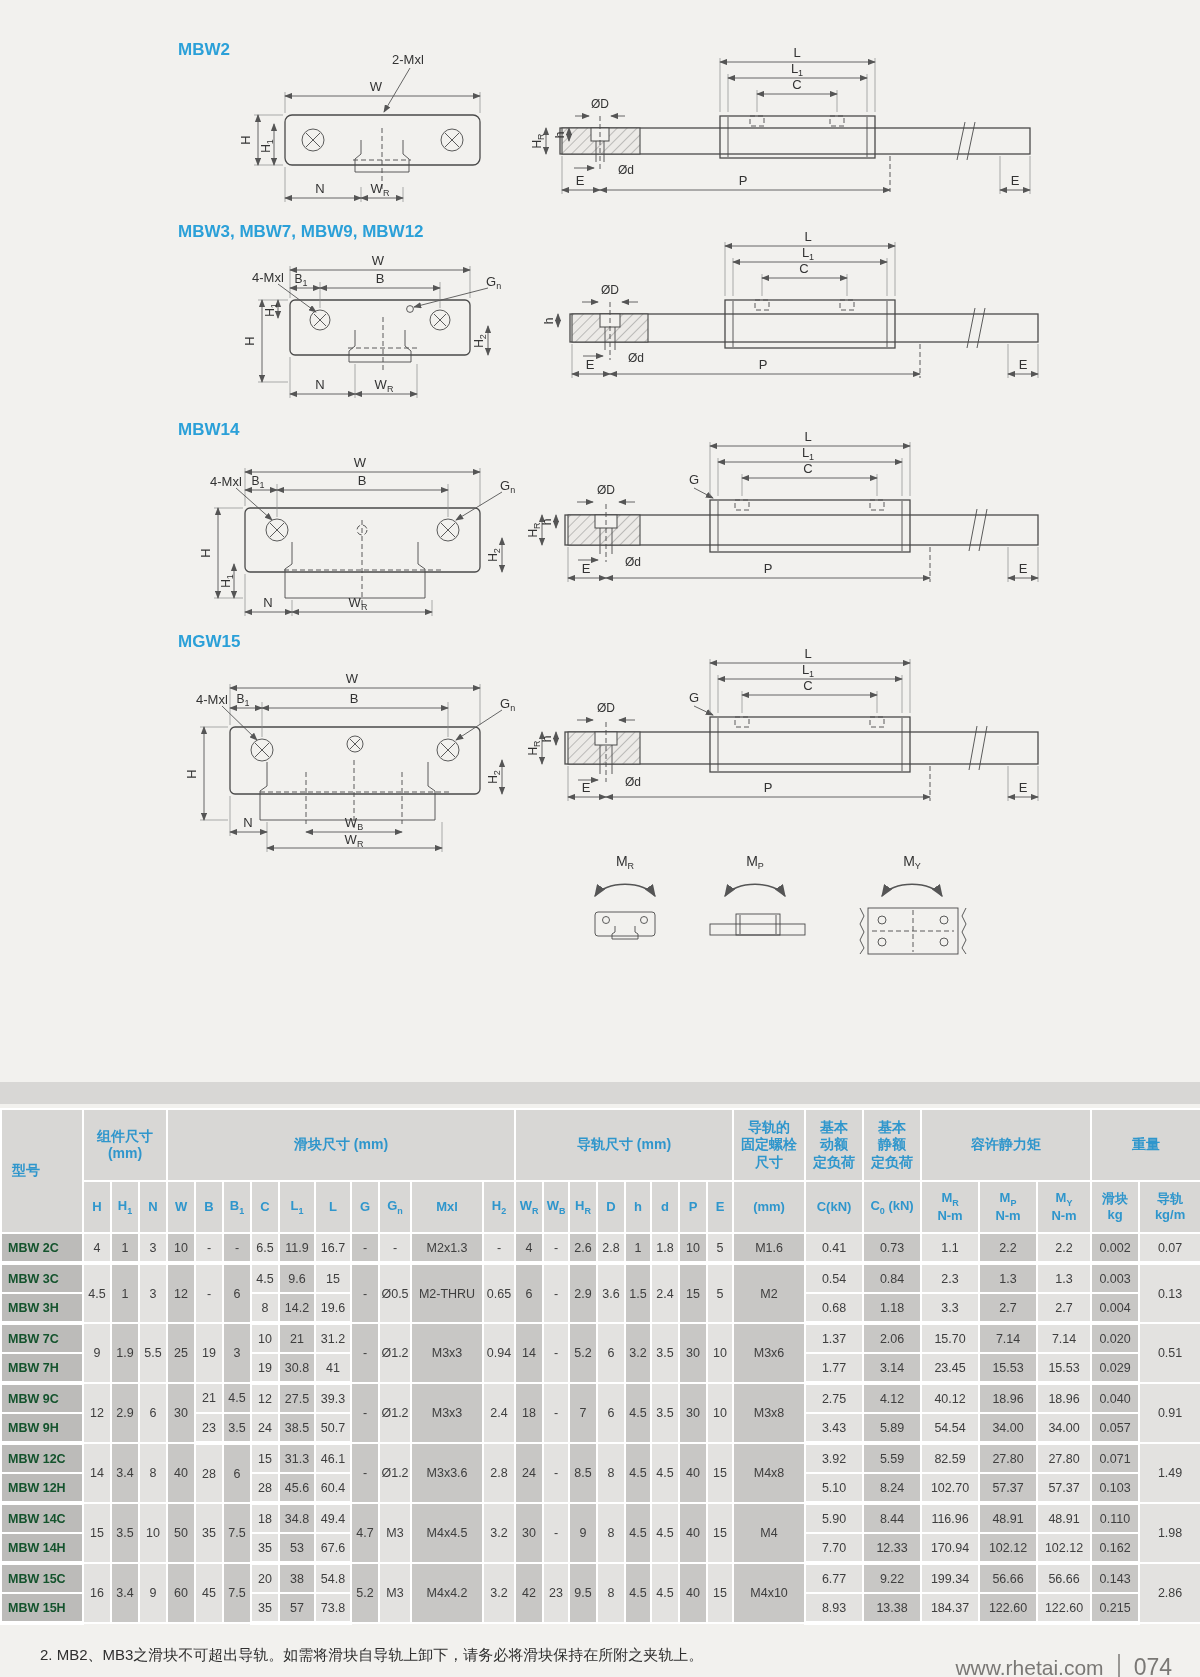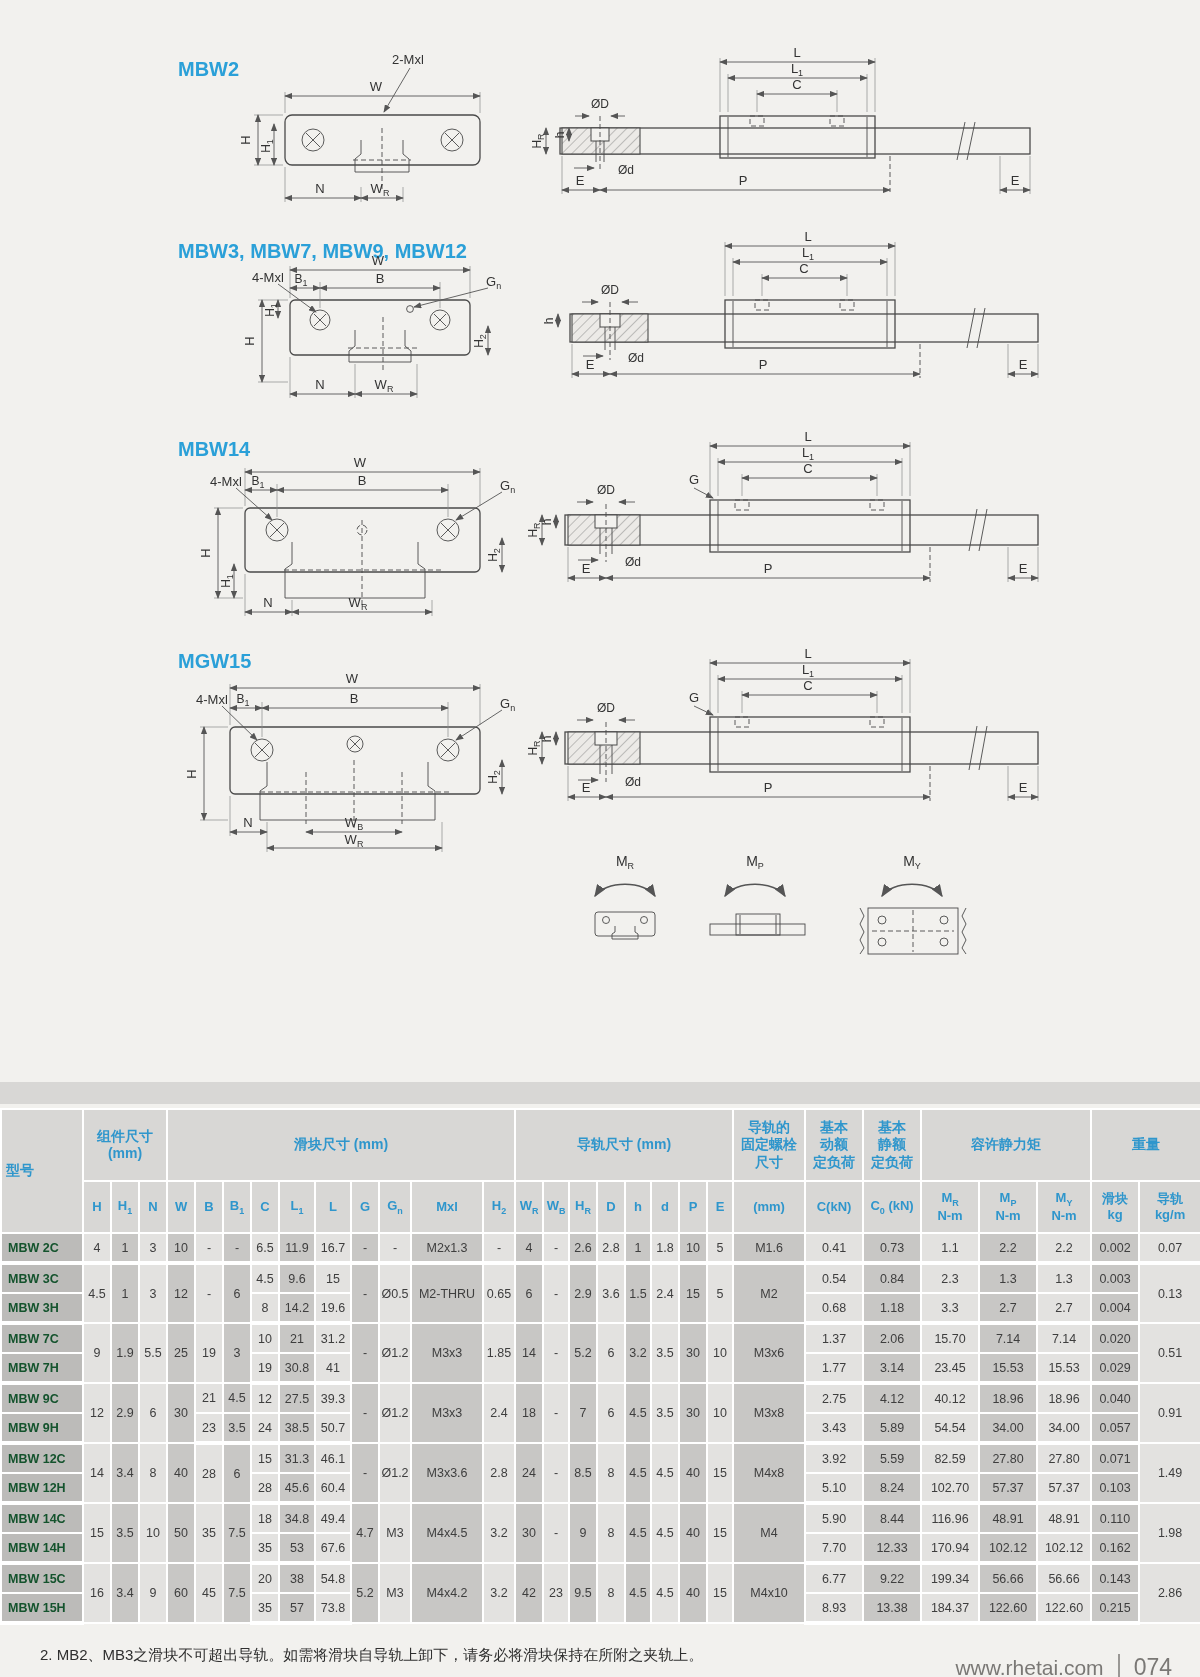--- a/index.html
+++ b/index.html
@@ -1,21 +1,21 @@
 <!DOCTYPE html>
 <html><head>
 <meta charset="utf-8">
 <style>
   html,body{margin:0;padding:0;}
   body{font-family:"Liberation Sans","DejaVu Sans",sans-serif;}
   #page{position:relative;width:1200px;height:1677px;background:#f2f1ee;overflow:hidden;}
 
   
   .diag{position:absolute;left:170px;width:900px;}
-  .diag h2{position:absolute;left:8px;top:18px;margin:0;font-size:20px;font-weight:bold;color:#2ba0d8;}
+  .diag h2{position:absolute;left:8px;top:0;margin:0;font-size:17px;font-weight:bold;color:#2ba0d8;}
   .diag svg{position:absolute;left:0;top:0;}
   .o{fill:none;stroke:#4a4a4a;stroke-width:1.3;}
   .t{fill:none;stroke:#4a4a4a;stroke-width:0.9;}
   .dsh{stroke-dasharray:5 3;}
   .dim{stroke:#555;stroke-width:0.9;fill:none;}
   .ext{stroke:#8a8a8a;stroke-width:0.7;}
   .hat{fill:url(#hat);stroke:#4a4a4a;stroke-width:1.1;}
   text.lb{fill:#333;font-size:12px;font-family:"Liberation Sans","DejaVu Sans",sans-serif;}
   text.lbb{font-size:13px;}
   tspan.ss,text .ss{font-size:9px;}
@@ -24,21 +24,21 @@
   
   #table-top-band{position:absolute;left:0;top:1082px;width:1200px;height:22px;background:#d8d7d5;}
   #table-wrap{position:absolute;left:0;top:1108px;width:1200px;}
   table{border-collapse:collapse;table-layout:fixed;width:1200px;}
   th,td{border:2px solid #ffffff;text-align:center;padding:0;overflow:hidden;
         font-size:12.5px;color:#3e3e3e;font-family:"Liberation Sans","DejaVu Sans",sans-serif;}
   thead tr:nth-child(1) th{height:70px;}
   thead tr:nth-child(2) th{height:50px;}
   tbody td{height:27px;}
   .gh{background:#d8d7d5;color:#2f96cc;font-weight:bold;font-size:14px;white-space:pre-line;line-height:1.25;}
-  .model-h{text-align:left;padding-left:4px;font-size:14px;}
+  .model-h{text-align:left;padding-left:10px;font-size:14px;}
   .sh{background:#d8d7d5;color:#2f96cc;font-weight:bold;font-size:13px;line-height:1.2;}
   .sh sub{font-size:9px;}
   .mod{background:#bcbbb9;font-weight:bold;text-align:left;padding-left:6px;color:#14532d;}
   .lt{background:#e3e2e0;}
   .dk{background:#c8c7c5;}
   tr.gend td{border-bottom-width:4px;}
 
   
   #notes{position:absolute;left:8px;top:1644px;color:#2f2f2f;font-size:15px;line-height:22px;}
   #notes .l2{padding-left:32px;}
@@ -625,21 +625,21 @@
             <td class="lt" rowspan="2">5.5</td>
             <td class="dk" rowspan="2">25</td>
             <td class="lt" rowspan="2">19</td>
             <td class="dk" rowspan="2">3</td>
             <td class="lt">10</td>
             <td class="dk">21</td>
             <td class="lt">31.2</td>
             <td class="dk" rowspan="2">-</td>
             <td class="lt" rowspan="2">Ø1.2</td>
             <td class="dk" rowspan="2">M3x3</td>
-            <td class="lt" rowspan="2">1.85</td>
+            <td class="lt" rowspan="2">0.94</td>
             <td class="dk" rowspan="2">14</td>
             <td class="lt" rowspan="2">-</td>
             <td class="dk" rowspan="2">5.2</td>
             <td class="lt" rowspan="2">6</td>
             <td class="dk" rowspan="2">3.2</td>
             <td class="lt" rowspan="2">3.5</td>
             <td class="dk" rowspan="2">30</td>
             <td class="lt" rowspan="2">10</td>
             <td class="dk" rowspan="2">M3x6</td>
             <td class="lt">1.37</td>

